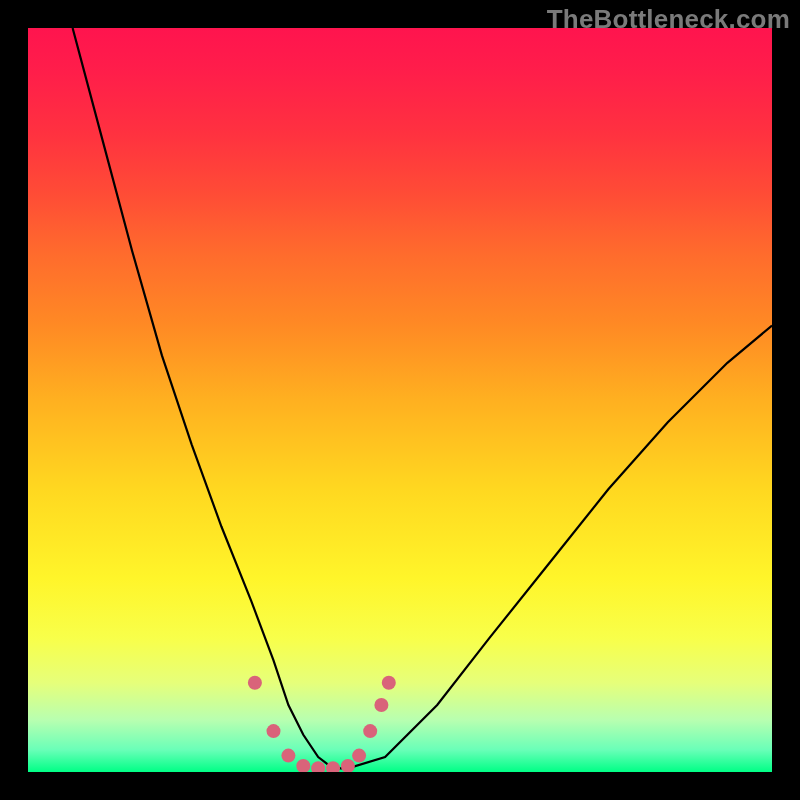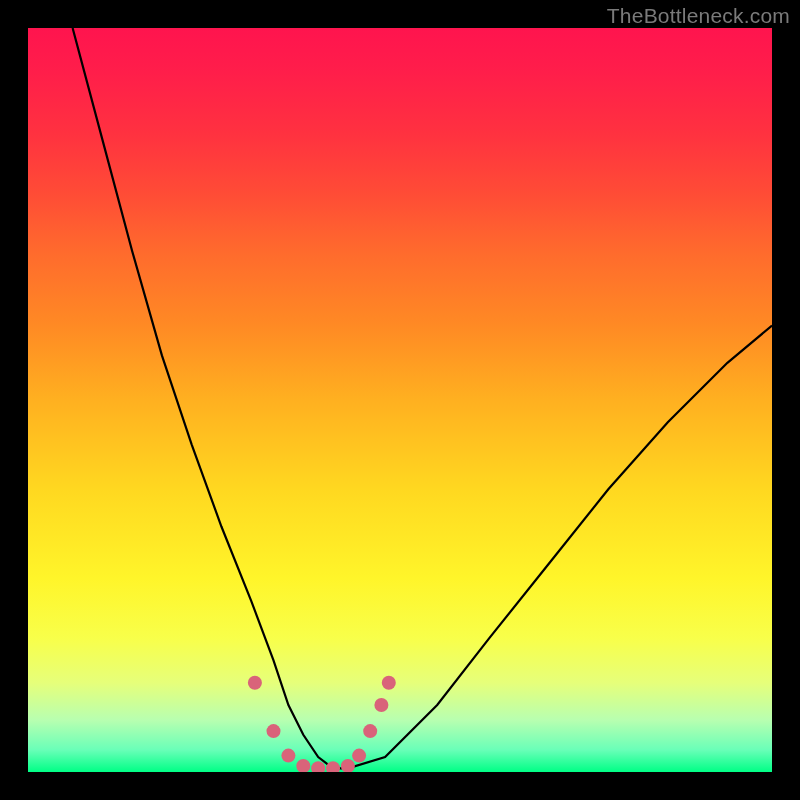--- a/index.html
+++ b/index.html
@@ -32,22 +32,22 @@
       #b8ffb0 93%,
       #6affb8 97%,
       #00ff86 100%
     );
   }
   .watermark {
     position: absolute;
     top: 4px;
     right: 10px;
     color: #7a7a7a;
-    font-size: 21px;
-    font-weight: 400;
+    font-size: 26px;
+    font-weight: 700;
     letter-spacing: 0.2px;
   }
   svg.curve {
     position: absolute;
     left: 0; top: 0;
     width: 744px; height: 744px;
   }
 </style>
 </head>
 <body>

